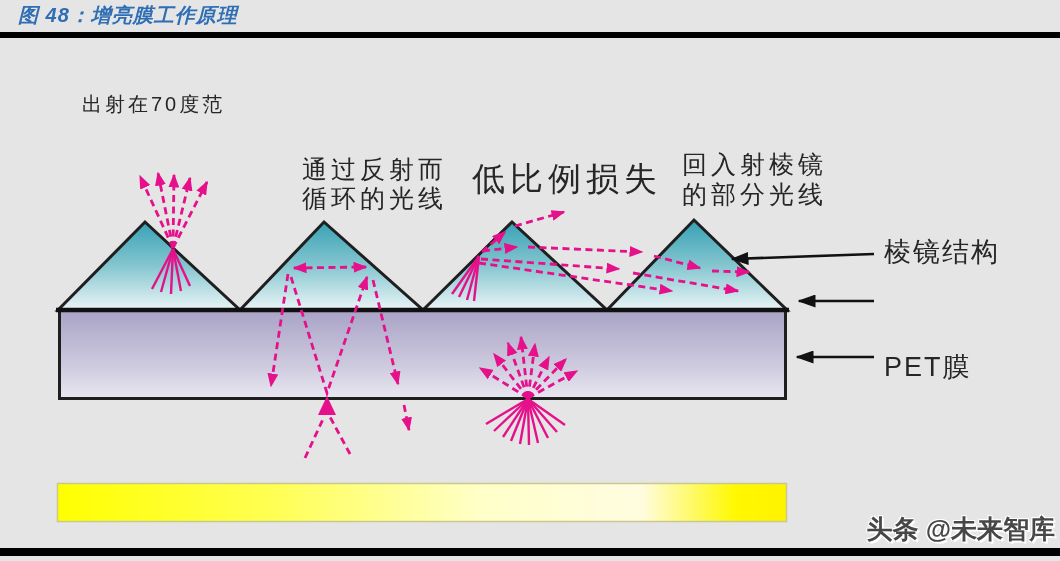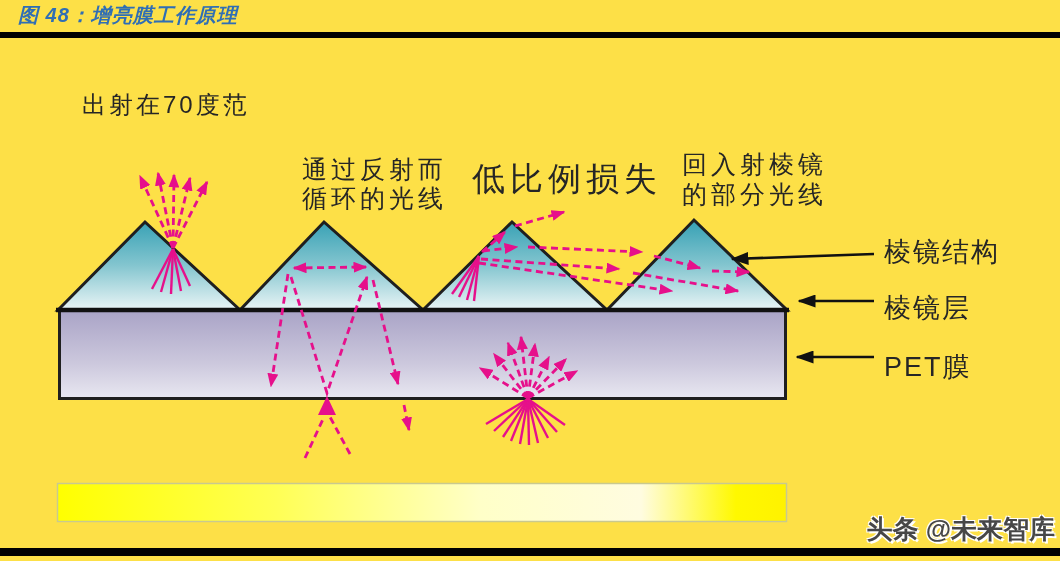--- a/index.html
+++ b/index.html
@@ -1,32 +1,32 @@
 <!DOCTYPE html>
 <html><head>
 <meta charset="utf-8">
 <style>
   html,body{margin:0;padding:0;background:#ffffff;}
   #stage{
-    position:relative;width:1060px;height:561px;background:#fde047;
+    position:relative;width:1060px;height:561px;background:#e5e5e5;
     overflow:hidden;font-family:"Liberation Sans", sans-serif;
   }
   .abs{position:absolute;}
   #fig-title{
     left:18px;top:2px;font-size:20px;font-weight:bold;font-style:italic;
     color:#2f6eb5;letter-spacing:1px;white-space:nowrap;
   }
   .rule{left:0;width:1060px;background:#000;}
   #rule-top{top:32px;height:6px;}
   #rule-bottom{top:548px;height:8px;}
   #diagram-svg{left:0;top:40px;}
   .note{
     color:#262626;white-space:nowrap;line-height:29px;
   }
-  #label-exit70{left:82px;top:90px;font-size:24px;letter-spacing:3px;}
+  #label-exit70{left:82px;top:90px;font-size:20px;letter-spacing:3px;}
   #label-recycled{left:262px;top:155px;font-size:25px;letter-spacing:4px;margin-left:40px;}
   #label-lowloss{left:472px;top:164px;font-size:33px;letter-spacing:5px;}
   #label-reenter{left:682px;top:149px;font-size:25px;letter-spacing:4px;line-height:30px;}
   .side-note{left:884px;font-size:27px;letter-spacing:2px;color:#262626;white-space:nowrap;text-align:center;}
   #label-prism-structure{top:234px;}
   #label-prism-layer{top:290px;}
   #label-pet-film{top:349px;}
   #label-light-source{
     left:57px;top:488px;width:730px;text-align:center;
     font-size:26px;letter-spacing:6px;color:#2a2a2a;
@@ -175,19 +175,18 @@
     <div>通过反射而</div>
     <div>循环的光线</div>
   </div>
   <div class="abs note" id="label-lowloss">低比例损失</div>
   <div class="abs note" id="label-reenter">
     <div>回入射棱镜</div>
     <div>的部分光线</div>
   </div>
 
   <div class="abs side-note" id="label-prism-structure">棱镜结构</div>
-  <div class="abs side-note" id="label-prism-layer">棱镜层</div>
   <div class="abs side-note" id="label-pet-film">PET膜</div>
 
 
   <div class="abs" id="watermark">头条 @未来智库</div>
   <div class="abs rule" id="rule-bottom"></div>
 </div>
 
 </body></html>

